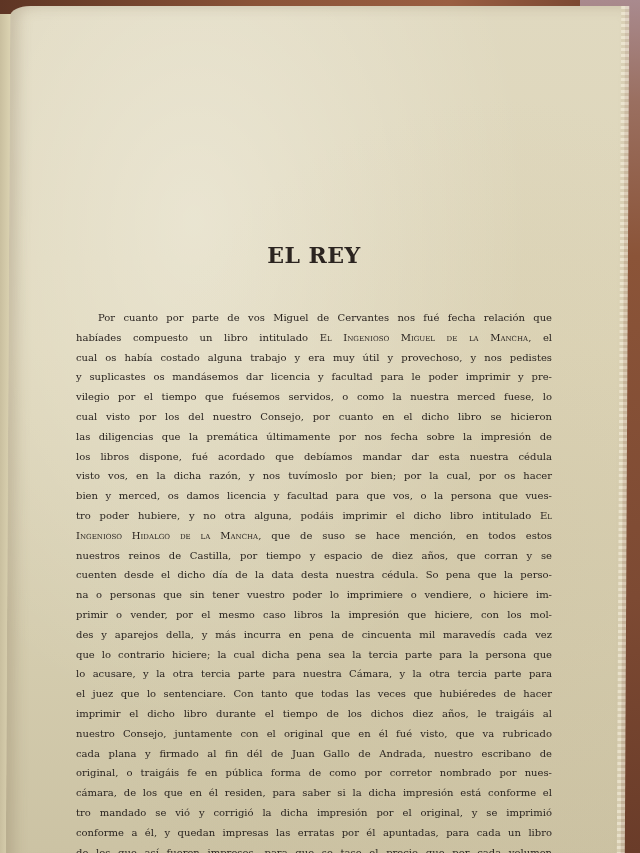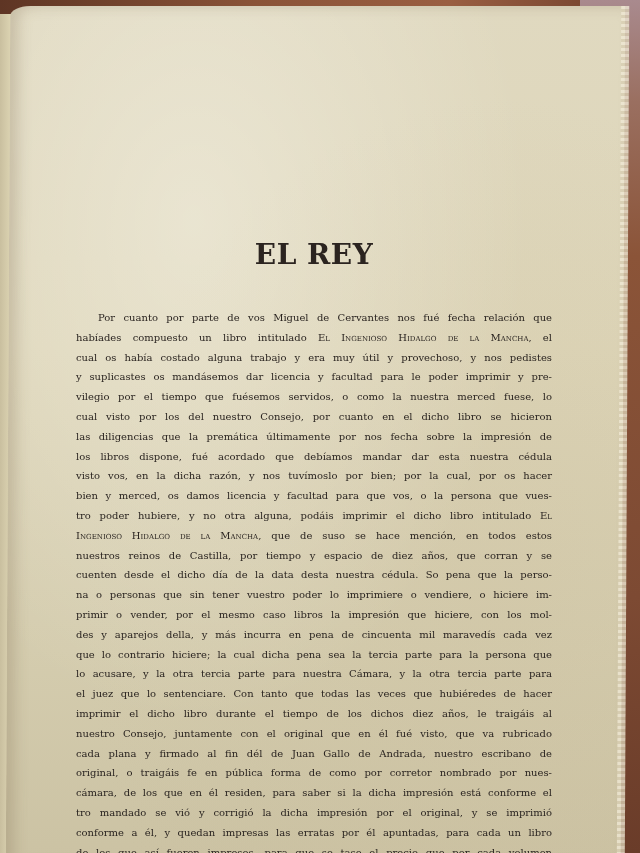--- a/index.html
+++ b/index.html
@@ -33,21 +33,21 @@
     .page-edge {
       position: absolute; right: -4px; top: 0; width: 8px; height: 100%;
       background: repeating-linear-gradient(180deg, #efe8d4 0 3px, #d9cfb4 3px 6px);
       opacity: 0.8;
     }
     .content {
       position: absolute; left: 76px; top: 240px; width: 476px;
       color: #2a2420;
     }
     .title {
-      text-align: center; font-size: 28px; font-weight: bold; letter-spacing: 0.5px;
+      text-align: center; font-size: 22px; font-weight: bold; letter-spacing: 0.5px;
       margin: 0 0 38px 0; line-height: 30px; color: #2b2420;
     }
     .line {
       font-size: 10px; line-height: 19.8px; white-space: nowrap;
       text-align: justify; text-align-last: justify; height: 19.8px;
     }
     .line.indent { padding-left: 22px; }
     .sc { font-variant: small-caps; }
   </style>
 </head>
@@ -58,21 +58,21 @@
 <div class="left-page"></div>
 
 <div class="page">
   <div class="page-edge"></div>
 </div>
 
 <div class="content">
   <div class="title">EL REY</div>
   <div id="body-lines">
       <div class="line indent">Por cuanto por parte de vos Miguel de Cervantes nos fué fecha relación que</div>
-      <div class="line">habíades compuesto un libro intitulado <span class="sc">El Ingenioso Hidalgo de la Mancha</span>, el</div>
+      <div class="line">habíades compuesto un libro intitulado <span class="sc">El Ingenioso Miguel de la Mancha</span>, el</div>
       <div class="line">cual os había costado alguna trabajo y era muy útil y provechoso, y nos pedistes</div>
       <div class="line">y suplicastes os mandásemos dar licencia y facultad para le poder imprimir y pre-</div>
       <div class="line">vilegio por el tiempo que fuésemos servidos, o como la nuestra merced fuese, lo</div>
       <div class="line">cual visto por los del nuestro Consejo, por cuanto en el dicho libro se hicieron</div>
       <div class="line">las diligencias que la premática últimamente por nos fecha sobre la impresión de</div>
       <div class="line">los libros dispone, fué acordado que debíamos mandar dar esta nuestra cédula</div>
       <div class="line">visto vos, en la dicha razón, y nos tuvímoslo por bien; por la cual, por os hacer</div>
       <div class="line">bien y merced, os damos licencia y facultad para que vos, o la persona que vues-</div>
       <div class="line">tro poder hubiere, y no otra alguna, podáis imprimir el dicho libro intitulado <span class="sc">El</span></div>
       <div class="line"><span class="sc">Ingenioso Hidalgo de la Mancha</span>, que de suso se hace mención, en todos estos</div>

